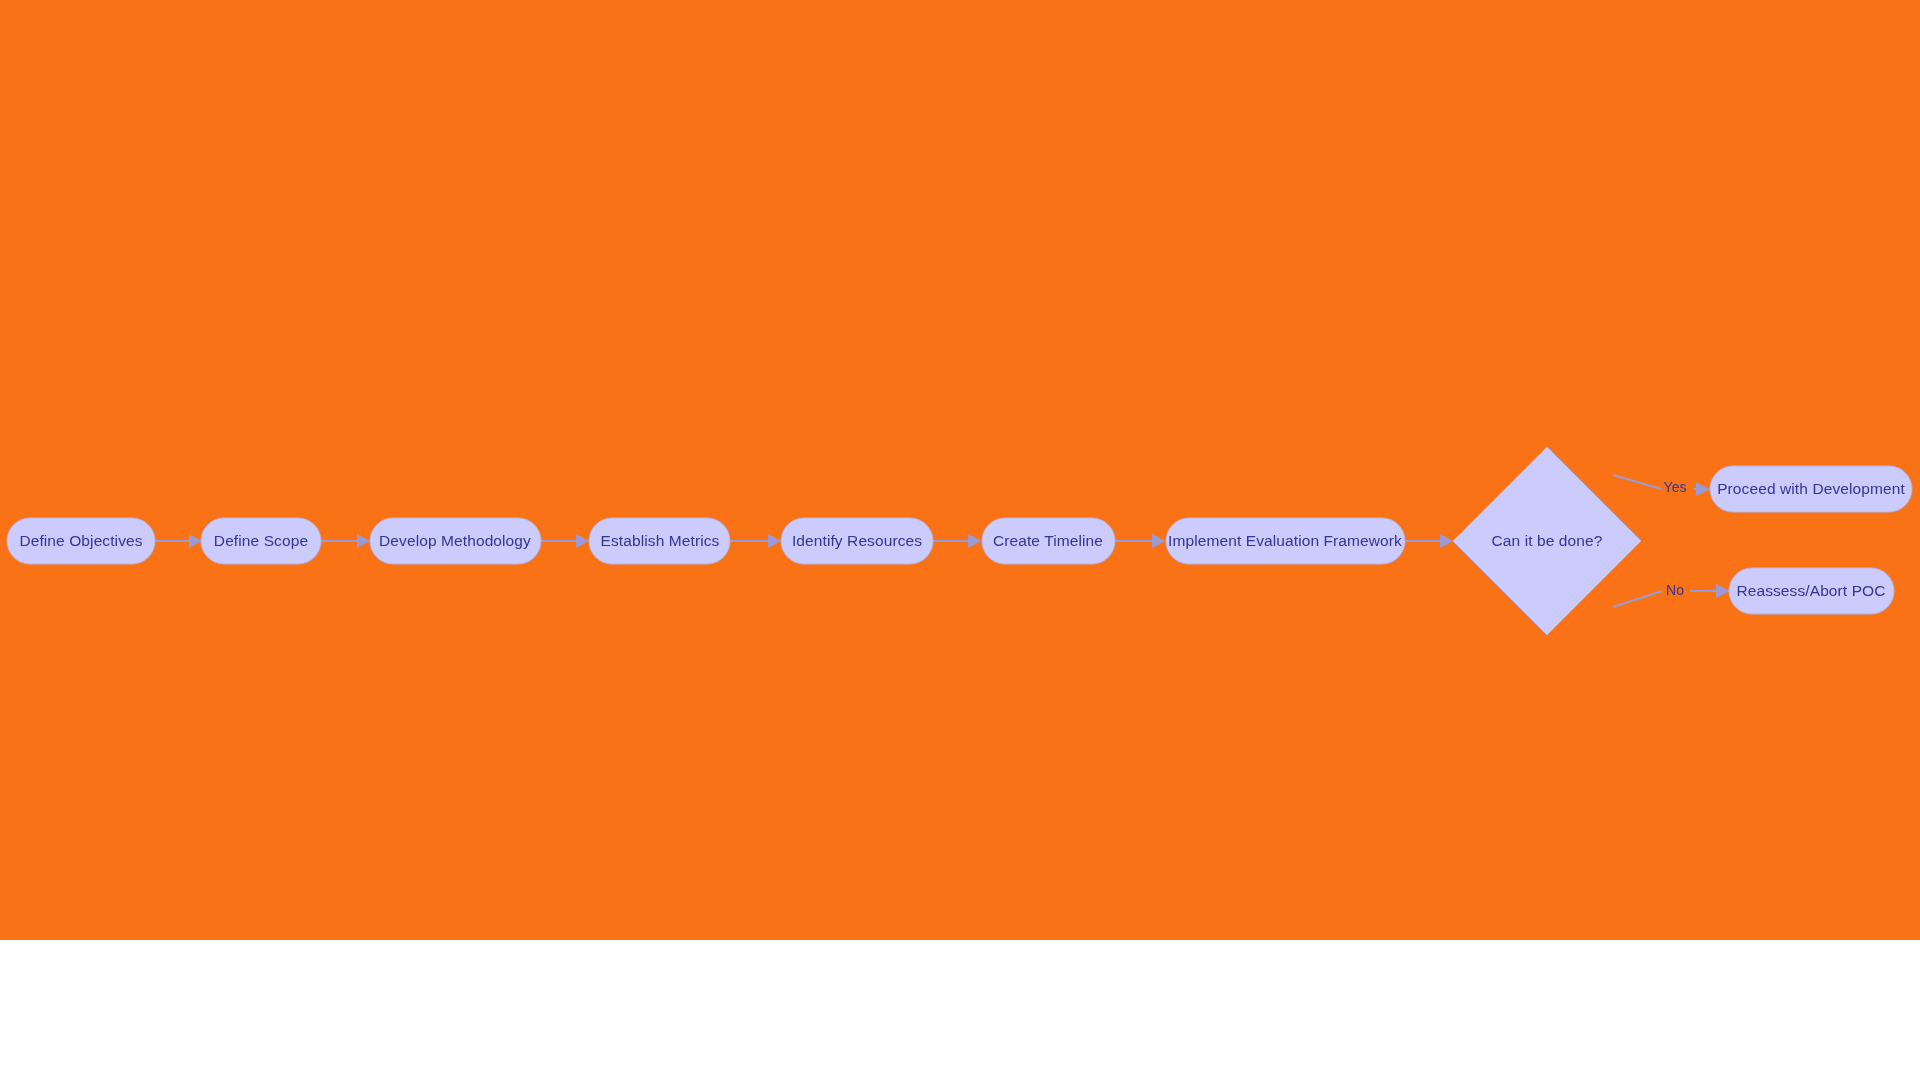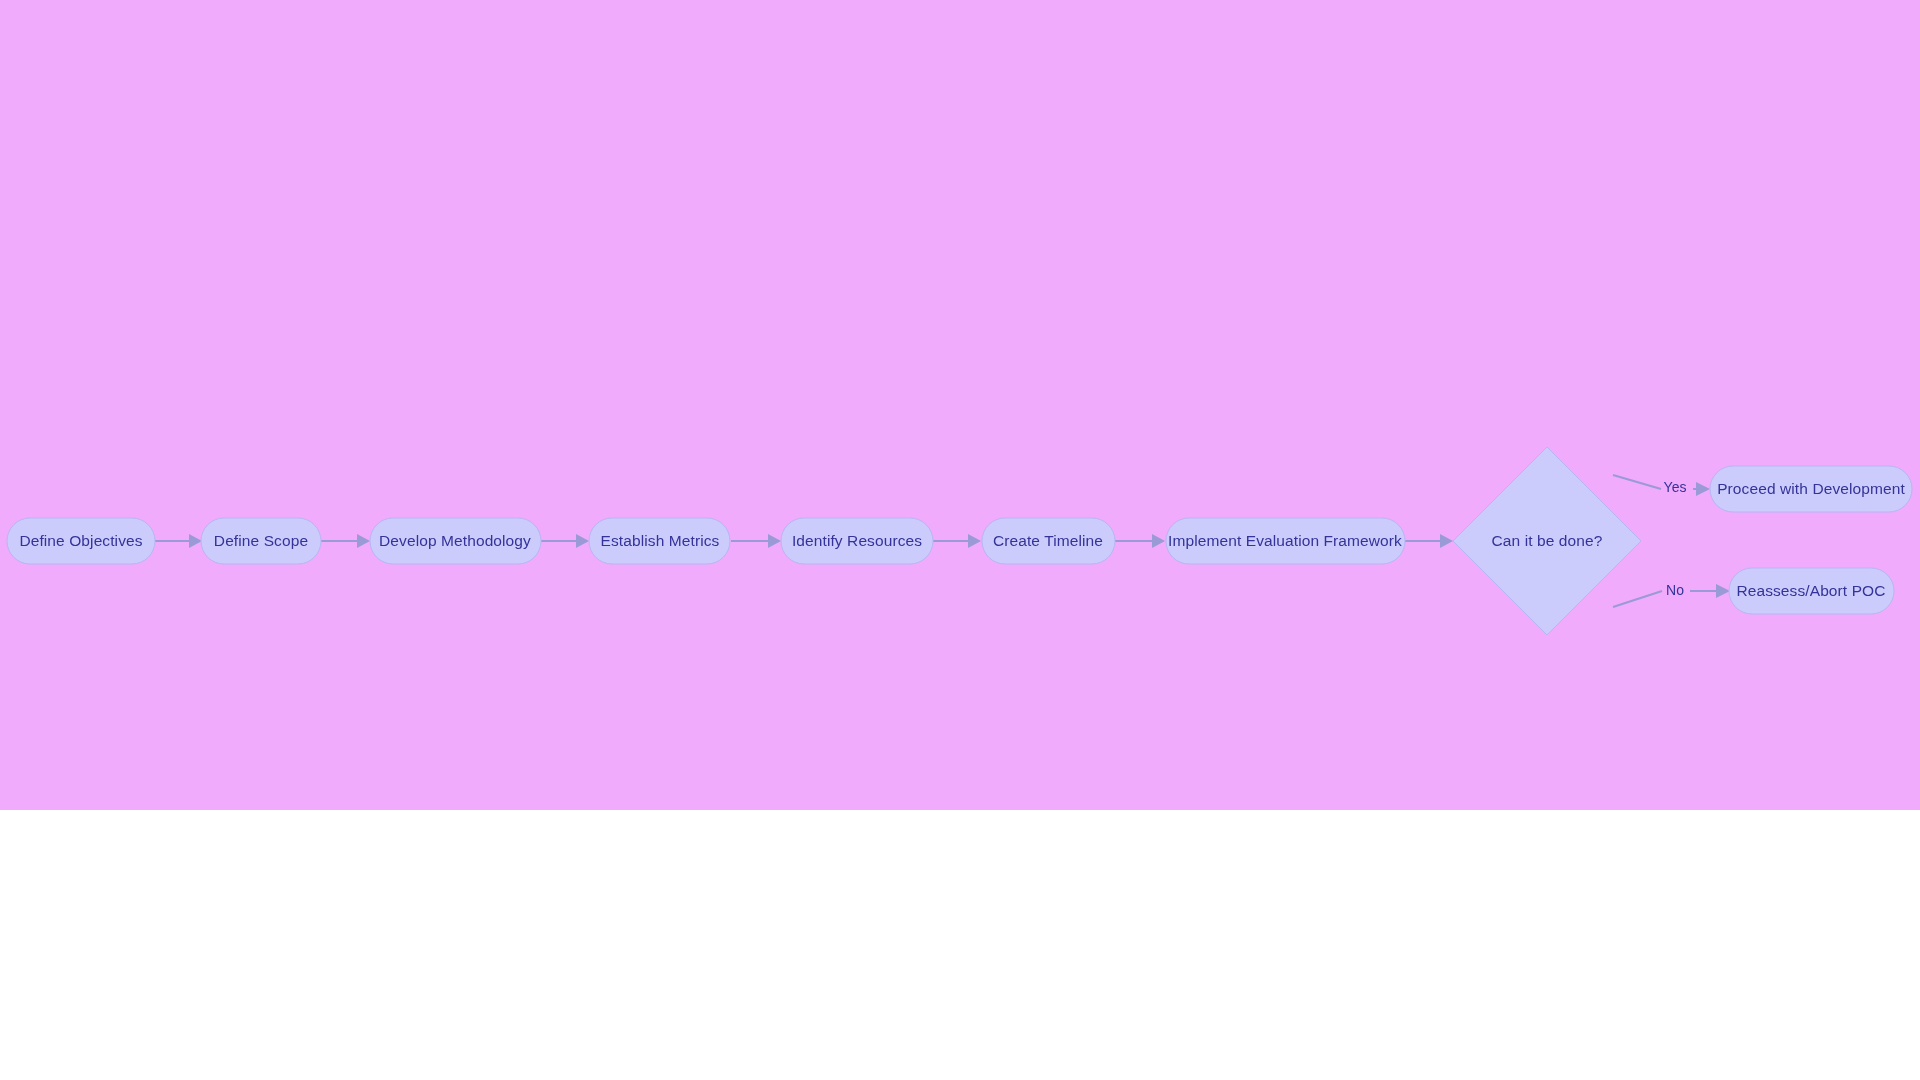--- a/index.html
+++ b/index.html
@@ -7,22 +7,22 @@
     padding: 0;
     background: #ffffff;
     width: 1920px;
     height: 1080px;
     overflow: hidden;
     font-family: "Liberation Sans", sans-serif;
   }
   #flow-root {
     position: relative;
     width: 1920px;
-    height: 810px;
-    background: #f0abfc;
+    height: 940px;
+    background: #f97316;
   }
   svg#flow-svg {
     position: absolute;
     left: 0;
     top: 0;
     width: 1920px;
     height: 1080px;
     display: block;
   }
   .node-shape {

